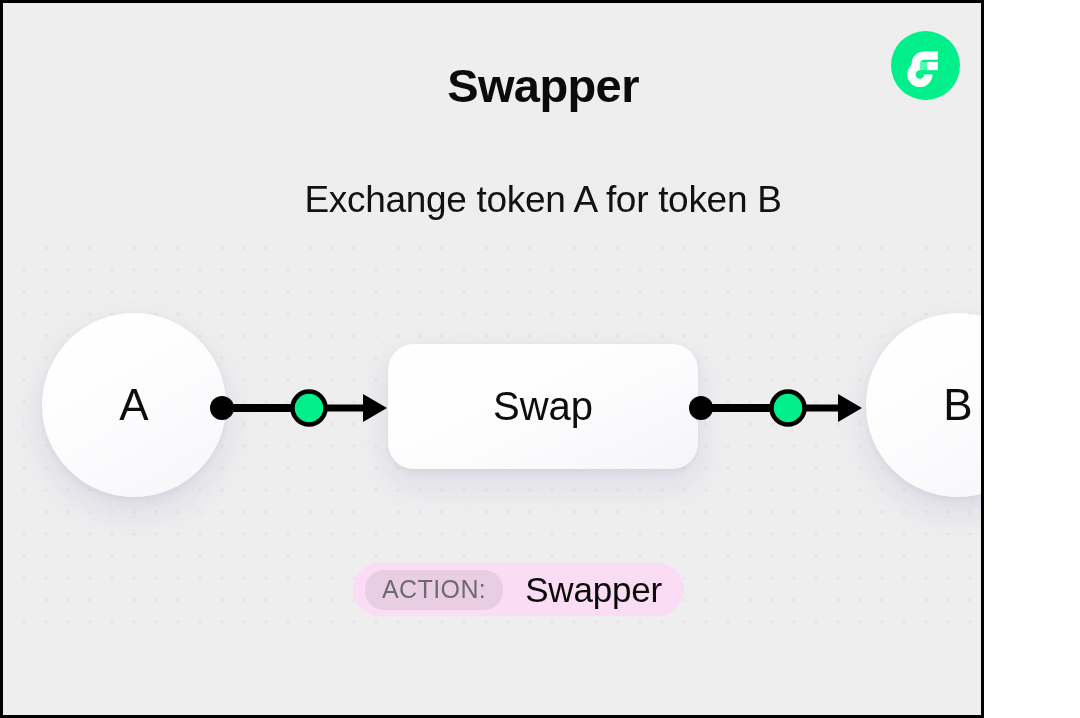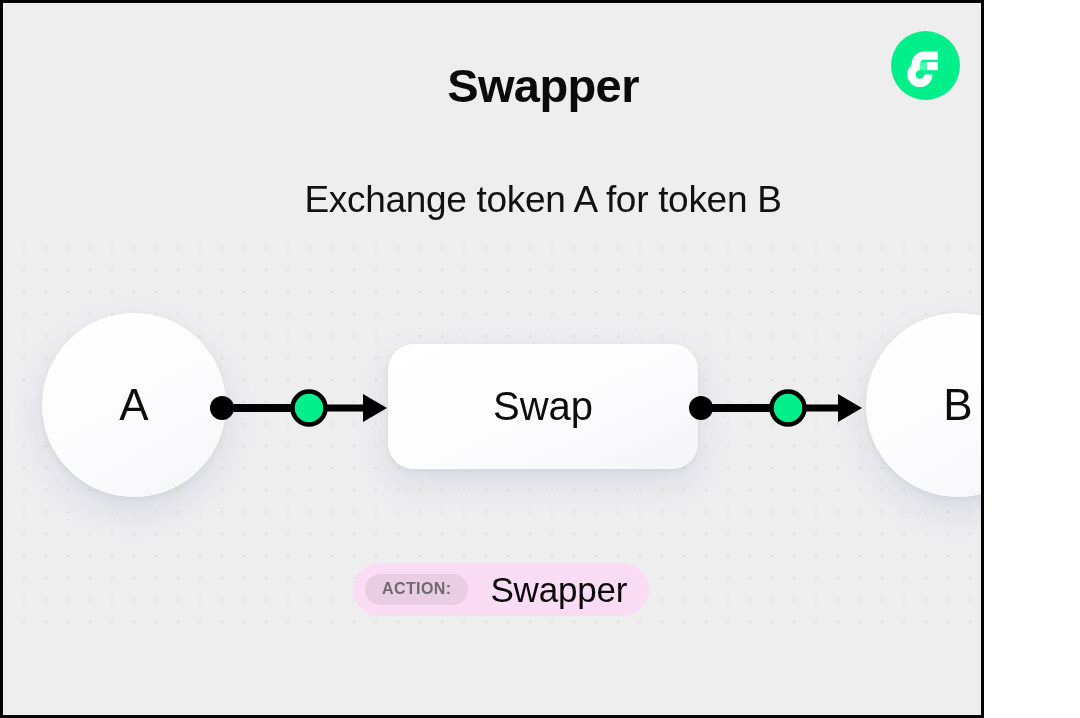--- a/index.html
+++ b/index.html
@@ -134,22 +134,22 @@
     height: 53px;
     border-radius: 27px;
     background: #fbdcf5;
     display: flex;
     align-items: center;
     padding: 0 22px 0 12px;
   }
   .action-tag {
     background: #e9cde2;
     color: #6f6a70;
-    font-size: 16px;
-    font-weight: bold;
+    font-size: 25px;
+    font-weight: normal;
     letter-spacing: 0.4px;
     border-radius: 19px;
     padding: 7px 17px 8px 17px;
     line-height: 1;
   }
   .action-value {
     color: #0a0a0a;
     font-size: 35px;
     letter-spacing: -0.2px;
     margin-left: 22px;

